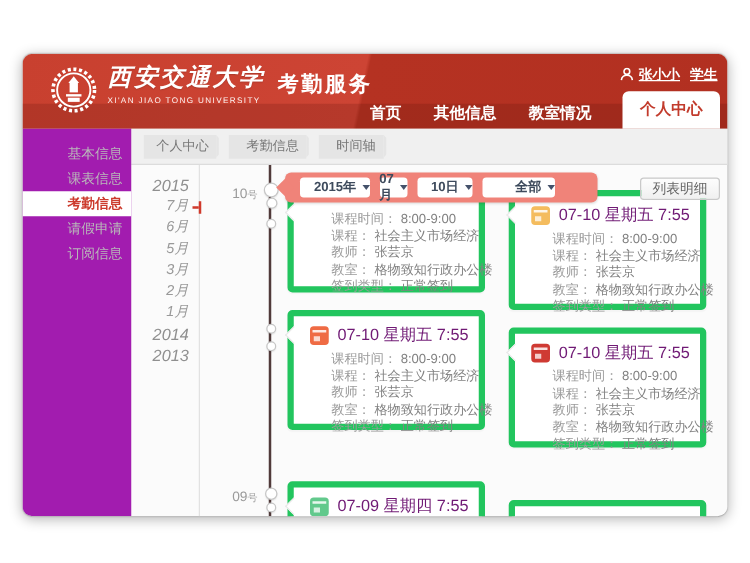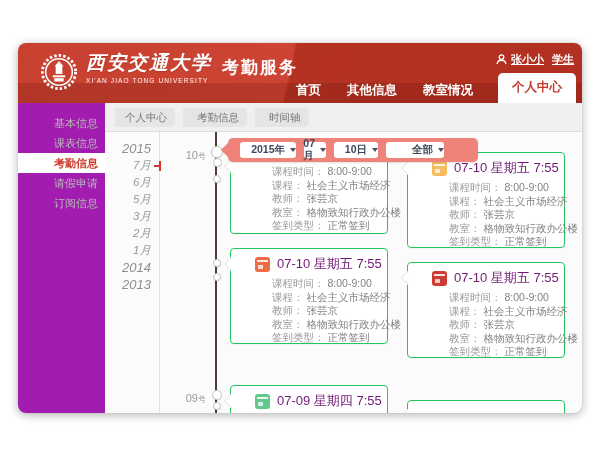--- a/index.html
+++ b/index.html
@@ -65,22 +65,22 @@
   .dd { background:#fff; border-radius:3px; height:16px; display:flex; align-items:center; justify-content:flex-end;
         font-size:10.5px; color:#3d4a5c; font-weight:bold; margin-right:8px; cursor:pointer; }
   .dd .arr { width:0; height:0; border-left:3.5px solid transparent; border-right:3.5px solid transparent;
              border-top:4.5px solid #44516a; margin-left:5px; }
   .dd-year { width:56px; } .dd-month { width:22px; } .dd-day { width:44px; } .dd-cat { width:58px; }
   .list-btn { position:absolute; left:352px; top:10px; width:64px; height:18px; line-height:16px; text-align:center;
               background:linear-gradient(#fdfdfd,#f0f0f0); border:1px solid #c9c9c9; border-radius:3px;
               font-size:11px; color:#666; cursor:pointer; z-index:9; }
 
   
-  .card { position:absolute; width:158px; background:#fff; border:1px solid #22c55e; border-radius:4px;
-          padding:6px 24px; box-shadow:0 1px 1px rgba(0,0,0,.03); }
+  .card { position:absolute; width:158px; background:#fff; border:5px solid #22c55e; border-radius:4px;
+          padding:6px 13px; box-shadow:0 1px 1px rgba(0,0,0,.03); }
   .card::before { content:''; position:absolute; left:-5px; top:10px; width:9px; height:9px; background:#fff;
                   border-left:1px solid #e9e9e9; border-bottom:1px solid #e9e9e9; transform:rotate(45deg); }
   .chead { display:flex; align-items:center; margin-bottom:4px; }
   .cicon { width:15px; height:15px; border-radius:3px; margin-right:7px; position:relative; flex:none; }
   .cicon::before { content:''; position:absolute; left:2px; right:2px; top:3px; height:2px; background:rgba(255,255,255,.85); }
   .cicon::after { content:''; position:absolute; left:3px; bottom:3px; width:5px; height:4px; background:rgba(255,255,255,.75); }
   .cdate { font-size:13px; color:#701a75; white-space:nowrap; }
   .cfields { margin-left:17px; }
   .frow { font-size:10.5px; line-height:13.5px; white-space:nowrap; }
   .flabel { color:#9b9b9b; margin-right:3px; }
@@ -180,20 +180,21 @@
           </div>
         <div class="dd dd-day">
             <span>10日</span>
             <span class="arr"></span>
           </div>
         <div class="dd dd-cat">
             <span>全部</span>
             <span class="arr"></span>
           </div>
       </div>
+      <div class="list-btn">列表明细</div>
 
       <div class="card noheader" style="left:70px; top:18px; height:84px;">
         <div class="cfields">
           <div class="frow"><span class="flabel">课程时间：</span><span class="fval">8:00-9:00</span></div>
           <div class="frow"><span class="flabel">课程：</span><span class="fval">社会主义市场经济</span></div>
           <div class="frow"><span class="flabel">教师：</span><span class="fval">张芸京</span></div>
           <div class="frow"><span class="flabel">教室：</span><span class="fval">格物致知行政办公楼</span></div>
           <div class="frow"><span class="flabel">签到类型：</span><span class="fval">正常签到</span></div>
         </div>
       </div>

